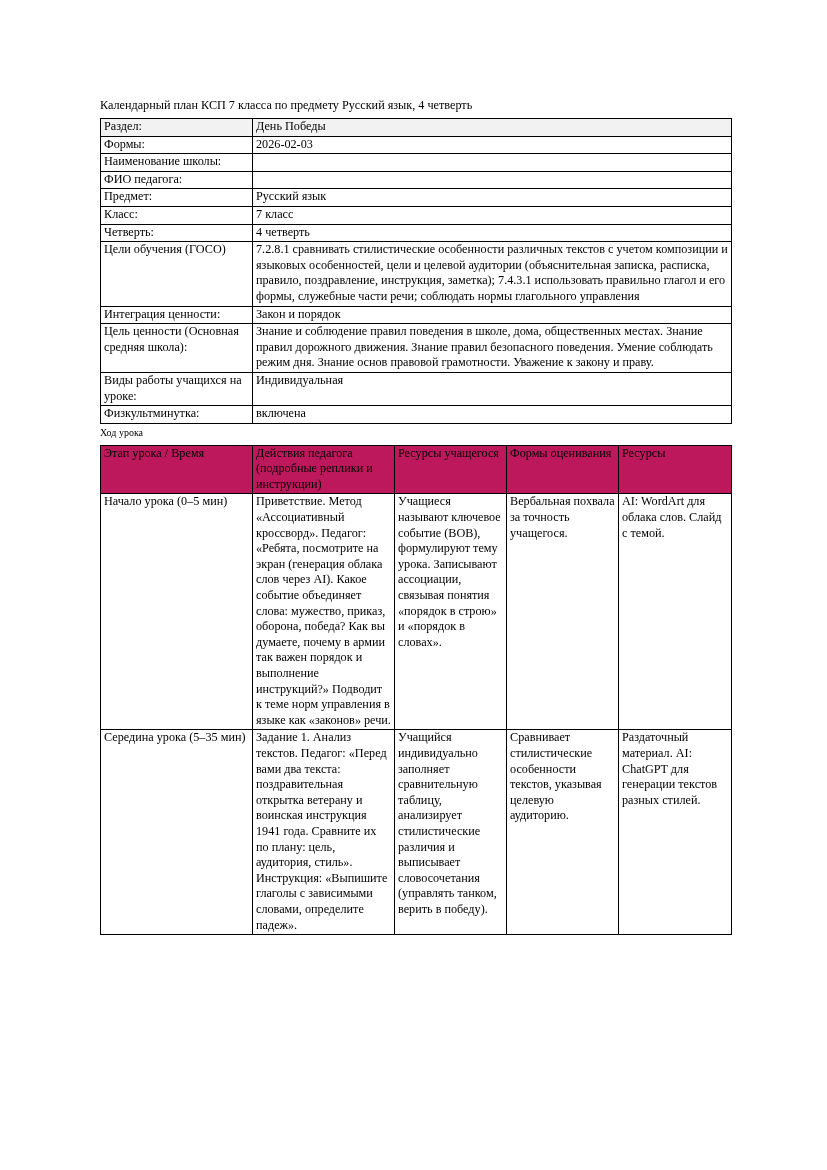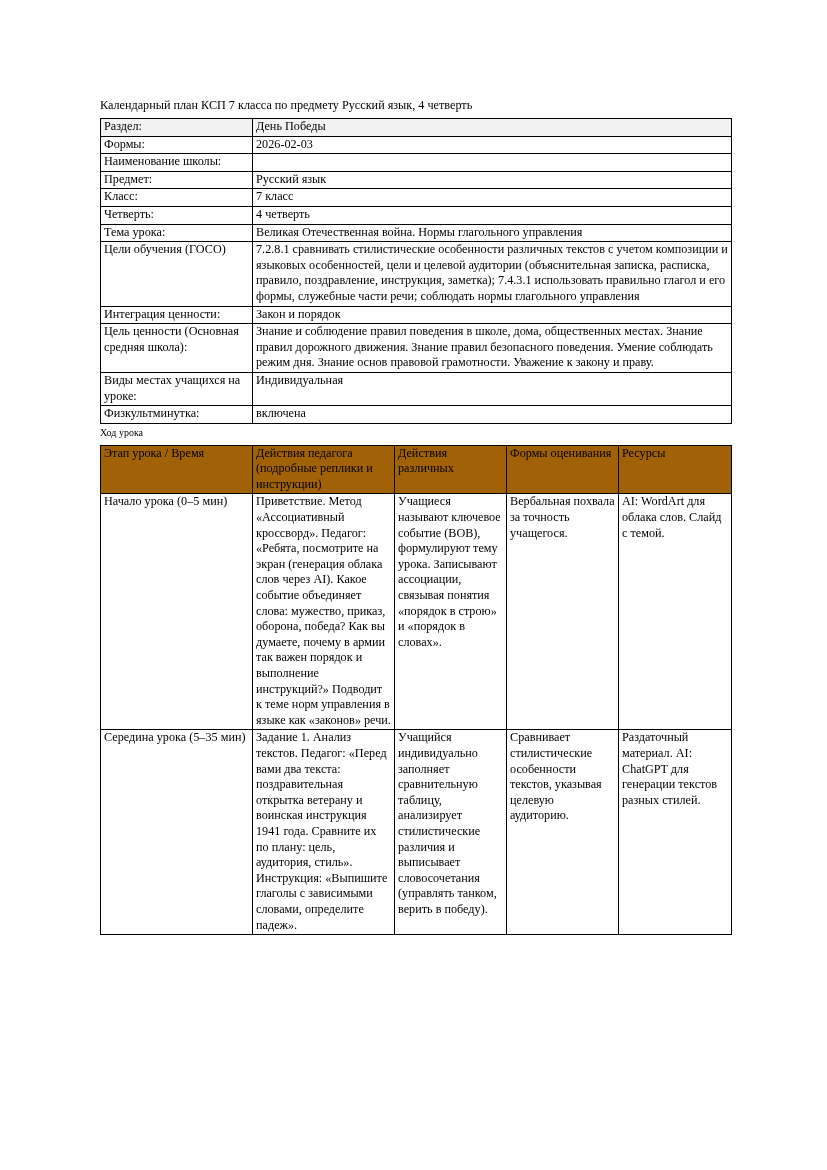--- a/index.html
+++ b/index.html
@@ -57,21 +57,21 @@
   .t-info col.c2 { width: 479px; }
   .t-info tr.shaded td { background: #f2f2f2; }
 
   
   .t-flow { margin-top: 0; }
   .t-flow col.f1 { width: 152px; }
   .t-flow col.f2 { width: 142px; }
   .t-flow col.f3 { width: 112px; }
   .t-flow col.f4 { width: 112px; }
   .t-flow col.f5 { width: 113px; }
-  .t-flow thead td { background: #a16207; }
+  .t-flow thead td { background: #be185d; }
 </style>
 </head>
 <body>
 
 <div class="page">
 
   <p class="doc-title">Календарный план КСП 7 класса по предмету Русский язык, 4 четверть</p>
 
   <table class="t-info">
     <colgroup>
@@ -85,49 +85,49 @@
       </tr>
       <tr>
         <td>Формы:</td>
         <td>2026-02-03</td>
       </tr>
       <tr>
         <td>Наименование школы:</td>
         <td></td>
       </tr>
       <tr>
+        <td>ФИО педагога:</td>
+        <td></td>
+      </tr>
+      <tr>
         <td>Предмет:</td>
         <td>Русский язык</td>
       </tr>
       <tr>
         <td>Класс:</td>
         <td>7 класс</td>
       </tr>
       <tr>
         <td>Четверть:</td>
         <td>4 четверть</td>
-      </tr>
-      <tr>
-        <td>Тема урока:</td>
-        <td>Великая Отечественная война. Нормы глагольного управления</td>
       </tr>
       <tr>
         <td>Цели обучения (ГОСО)</td>
         <td>7.2.8.1 сравнивать стилистические особенности различных текстов с учетом композиции и языковых особенностей, цели и целевой аудитории (объяснительная записка, расписка, правило, поздравление, инструкция, заметка); 7.4.3.1 использовать правильно глагол и его формы, служебные части речи; соблюдать нормы глагольного управления</td>
       </tr>
       <tr>
         <td>Интеграция ценности:</td>
         <td>Закон и порядок</td>
       </tr>
       <tr>
         <td>Цель ценности (Основная средняя школа):</td>
         <td>Знание и соблюдение правил поведения в школе, дома, общественных местах. Знание правил дорожного движения. Знание правил безопасного поведения. Умение соблюдать режим дня. Знание основ правовой грамотности. Уважение к закону и праву.</td>
       </tr>
       <tr>
-        <td>Виды местах учащихся на уроке:</td>
+        <td>Виды работы учащихся на уроке:</td>
         <td>Индивидуальная</td>
       </tr>
       <tr>
         <td>Физкультминутка:</td>
         <td>включена</td>
       </tr>
     </tbody>
   </table>
 
   <p class="section-label">Ход урока</p>
@@ -137,21 +137,21 @@
         <col class="f1">
         <col class="f2">
         <col class="f3">
         <col class="f4">
         <col class="f5">
       </colgroup>
     <thead>
       <tr>
         <td>Этап урока / Время</td>
         <td>Действия педагога (подробные реплики и инструкции)</td>
-        <td>Действия различных</td>
+        <td>Ресурсы учащегося</td>
         <td>Формы оценивания</td>
         <td>Ресурсы</td>
       </tr>
     </thead>
     <tbody>
       <tr>
         <td>Начало урока (0–5 мин)</td>
         <td>Приветствие. Метод «Ассоциативный кроссворд». Педагог: «Ребята, посмотрите на экран (генерация облака слов через AI). Какое событие объединяет слова: мужество, приказ, оборона, победа? Как вы думаете, почему в армии так важен порядок и выполнение инструкций?» Подводит к теме норм управления в языке как «законов» речи.</td>
         <td>Учащиеся называют ключевое событие (ВОВ), формулируют тему урока. Записывают ассоциации, связывая понятия «порядок в строю» и «порядок в словах».</td>
         <td>Вербальная похвала за точность учащегося.</td>

